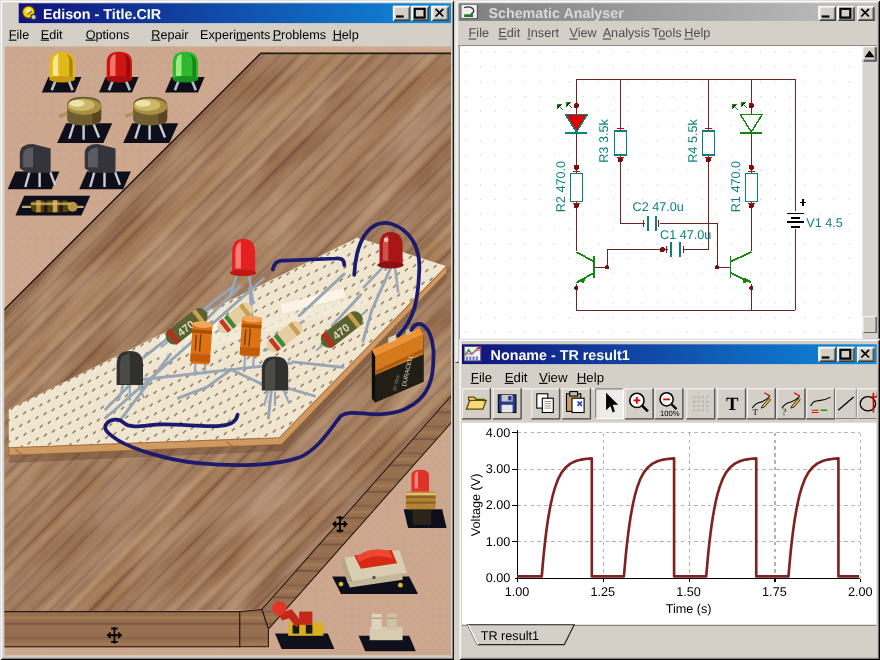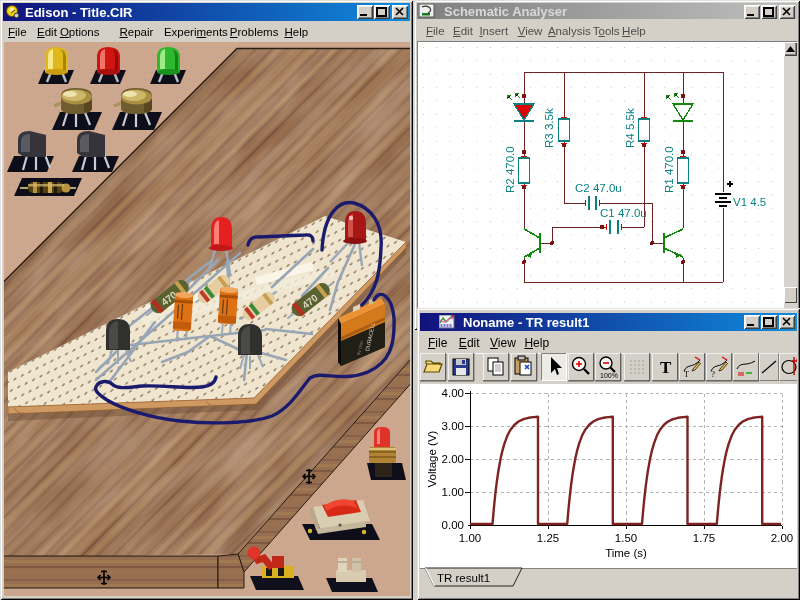--- a/index.html
+++ b/index.html
@@ -160,21 +160,21 @@
 
   <div style="position:absolute;right:3px;top:42px;width:13px;bottom:0;background:#d6d3ce;"></div>
   <div style="position:absolute;right:3px;top:42px;width:13px;height:14px;background:#d4d0c8;box-shadow:inset 1px 1px 0 #fff, inset -1px -1px 0 #404040, inset -2px -2px 0 #808080;"></div>
   <svg style="position:absolute;right:5px;top:46px;" width="9" height="7">
       <path d="M4.5 0 L9 6 H0 Z" fill="#000"></path>
     </svg>
   <div style="position:absolute;right:3px;top:287px;width:13px;height:16px;background:#d4d0c8;box-shadow:inset 1px 1px 0 #fff, inset -1px -1px 0 #404040;"></div>
 </div>
 
 <div class="win" style="left:0;top:0;width:413px;height:600px;">
-  <div class="tbar act" style="left:3px;right:3px;top:3px;height:18px;">
+  <div class="tbar act" style="left:17px;right:3px;top:3px;height:18px;">
     <svg class="icon16" viewBox="0 0 16 14">
       <circle cx="7" cy="6" r="5.5" fill="#f6d010" stroke="#5a4a00"></circle>
       <circle cx="7" cy="5" r="2.5" fill="#fff6c0" opacity="0.8"></circle>
       <path d="M6 8 l4 -3" stroke="#8a6a00" stroke-width="1.4"></path>
       <circle cx="11.5" cy="10.5" r="2.4" fill="#cccccc" stroke="#333"></circle>
     </svg>
     <span class="ttext">Edison - Title.CIR</span>
     <div class="wbtns">
       <div class="wb">
           <svg width="16" height="14">
@@ -189,21 +189,21 @@
       <div class="wb" style="margin-left:2px;">
           <svg width="16" height="14">
             <path d="M4 3 L11 10 M11 3 L4 10" stroke="#000" stroke-width="1.6"></path>
           </svg>
         </div>
     </div>
   </div>
   <div class="menu" style="top:23px;height:18px;font-size:11.5px;">
     <span style="margin-left:4px"><u>F</u>ile</span>
     <span style="margin-left:10.5px"><u>E</u>dit</span>
-    <span style="margin-left:3px"><u>O</u>ptions</span>
+    <span style="margin-left:21px"><u>O</u>ptions</span>
     <span style="margin-left:20px"><u>R</u>epair</span>
     <span style="margin-left:10.5px">Experi<u>m</u>ents</span>
     <span style="margin-left:2px"><u>P</u>roblems</span>
     <span style="margin-left:6px"><u>H</u>elp</span>
   </div>
   <svg style="position:absolute;left:4px;top:42px;" width="406" height="554" viewBox="4 42 406 554">
     <defs>
       <pattern id="tanbg" width="8" height="8" patternUnits="userSpaceOnUse">
         <rect width="8" height="8" fill="#cca78f"></rect>
         <rect x="3" y="3" width="2" height="2" fill="#dfab7e"></rect>
@@ -508,21 +508,21 @@
     </g>
 
     <g stroke="#000" stroke-width="1.6" fill="none">
       <path d="M104 570 v15 M98 577.5 h12 M100.5 575 l-2.5 2.5 2.5 2.5 M107.5 575 l2.5 2.5 -2.5 2.5 M101 571.5 h6 M101 583.5 h6"></path>
       <path d="M309 469 v15 M303 476.5 h12 M305.5 474 l-2.5 2.5 2.5 2.5 M312.5 474 l2.5 2.5 -2.5 2.5 M306 470.5 h6 M306 482.5 h6"></path>
     </g>
   </svg>
 </div>
 
 <div class="win" style="left:417px;top:308px;width:383px;height:292px;">
-  <div class="tbar act" style="left:3px;right:3px;top:5px;height:18px;padding-left:17px;">
+  <div class="tbar act" style="left:3px;right:3px;top:5px;height:18px;">
     <svg class="icon16" viewBox="0 0 16 14">
         <rect x="0" y="0" width="15" height="13" fill="#f2f2f2" stroke="#667"></rect>
         <path d="M1 8 L4 3 L7 7 L13 1" fill="none" stroke="#1a9a1a" stroke-width="1.3"></path>
         <path d="M1 5 Q5 9 9 5 Q12 2 14 4" fill="none" stroke="#e060a0" stroke-width="1.1"></path>
         <rect x="1.5" y="9" width="2" height="3.5" fill="#7a7ad8"></rect>
         <rect x="4.5" y="9" width="2" height="3.5" fill="#7a7ad8"></rect>
         <rect x="7.5" y="9" width="2" height="3.5" fill="#7a7ad8"></rect>
         <rect x="10.5" y="9" width="2" height="3.5" fill="#7a7ad8"></rect>
         <rect x="12.5" y="0" width="2.5" height="2.5" fill="#c02050"></rect>
       </svg>

